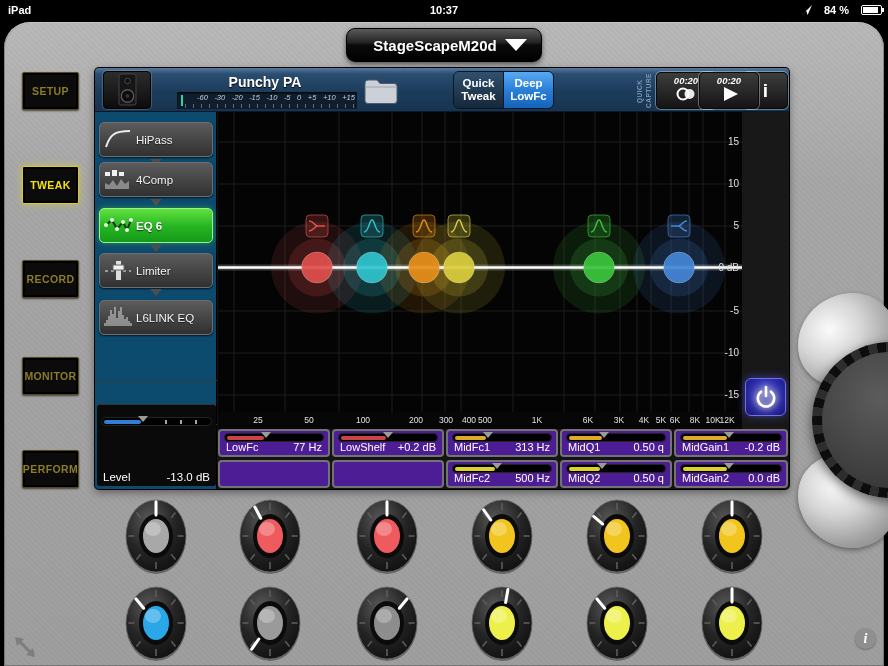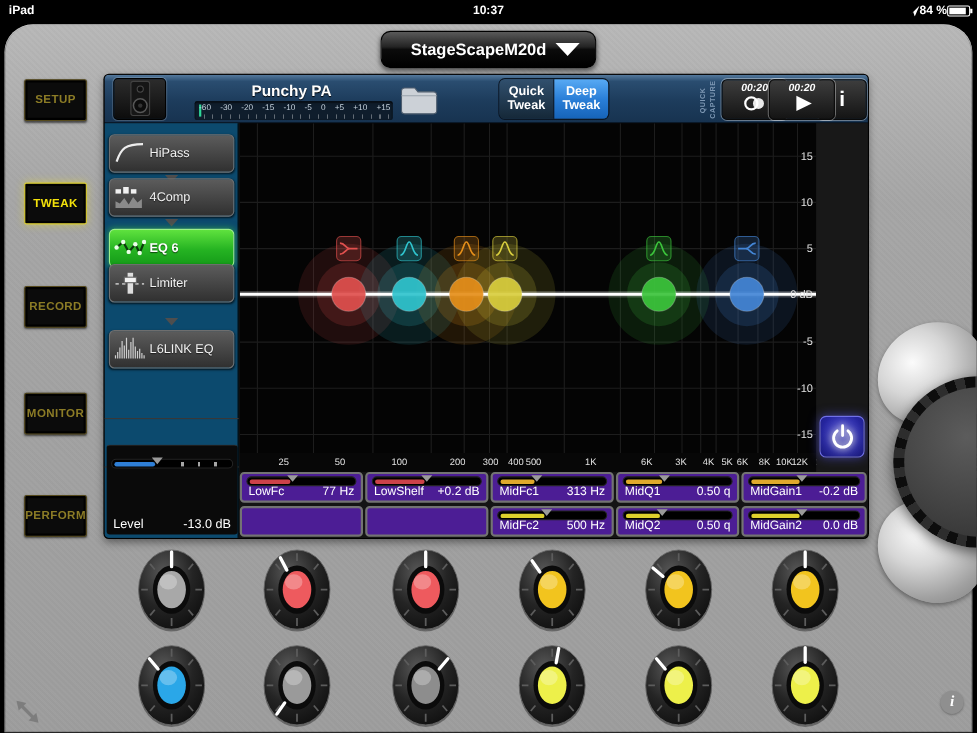--- a/index.html
+++ b/index.html
@@ -5,21 +5,21 @@
   * { margin:0; padding:0; box-sizing:border-box; }
   html,body { width:888px; height:666px; background:#000; overflow:hidden;
     font-family:"Liberation Sans", sans-serif; position:relative; }
   .abs { position:absolute; }
 
   
   #status-bar { left:0; top:0; width:888px; height:20px; background:#000; color:#fff;
     font-size:11px; font-weight:bold; display:flex; align-items:center; }
   #sb-left { position:absolute; left:8px; }
   #sb-time { position:absolute; left:0; right:0; text-align:center; }
-  #sb-right { position:absolute; right:6px; display:flex; align-items:center; gap:0; }
+  #sb-right { position:absolute; right:6px; display:flex; align-items:center; gap:12px; }
   .battery { width:21px; height:10px; border:1px solid #fff; border-radius:2px; position:relative; }
   .battery i { position:absolute; left:1px; top:1px; bottom:1px; width:15px; background:#fff; }
   .battery:after { content:""; position:absolute; right:-3px; top:2px; width:2px; height:4px; background:#fff; }
 
   
   #slab { left:4px; top:22px; width:880px; height:644px; border-radius:26px 26px 0 0;
     background:linear-gradient(180deg,#b8b8b8 0%,#a6a6a6 25%,#9d9d9d 100%);
     box-shadow: inset 0 1px 0 rgba(255,255,255,.5), inset 0 0 0 1px rgba(0,0,0,.25); }
   #slab:before { content:""; position:absolute; inset:0; border-radius:inherit; opacity:.5;
     background:repeating-linear-gradient(45deg, rgba(255,255,255,.03) 0 2px, rgba(0,0,0,.03) 2px 4px); }
@@ -48,22 +48,22 @@
     background:linear-gradient(180deg,#557a9e 0%,#2a4d70 14%,#1d3c5c 55%,#173350 100%);
     border-bottom:1px solid #0a1a2c; }
   #speaker-btn { left:8px; top:3px; width:48px; height:38px; border-radius:4px;
     background:linear-gradient(180deg,#2c2c2c,#0c0c0c); border:1px solid #000;
     box-shadow:0 0 0 1px rgba(255,255,255,.18); display:flex; align-items:center; justify-content:center; }
   #preset-name { left:70px; top:6px; width:200px; text-align:center; color:#fff;
     font-size:14px; font-weight:bold; text-shadow:0 1px 1px #000; }
   #meter-box { left:82px; top:24px; width:180px; height:17px; background:#0f1d2c;
     border-radius:2px; box-shadow:inset 0 1px 2px #000; }
   #meter-box .grn { position:absolute; left:4px; top:3px; width:2px; height:11px; background:#2fd89a; }
-  #meter-ticks { position:absolute; left:4px; right:2px; top:1px; display:flex;
-    justify-content:space-between; color:#c6d2dd; font-size:7.5px; }
+  #meter-ticks { position:absolute; left:20px; right:2px; top:1px; display:flex;
+    justify-content:space-between; color:#c6d2dd; font-size:7.5px;font-style:italic; }
   #meter-ruler { position:absolute; left:8px; right:2px; bottom:1px; height:4px; opacity:.5;
     background:repeating-linear-gradient(90deg, rgba(255,255,255,.7) 0 1px, transparent 1px 8px); }
   #folder-btn { left:266px; top:5px; width:40px; height:35px; display:flex; align-items:center; justify-content:center; }
 
   #tweak-tabs { left:358px; top:3px; width:101px; height:38px; border-radius:6px; overflow:hidden;
     border:1px solid #0a1624; display:flex; }
   .tab { flex:1; display:flex; align-items:center; justify-content:center; text-align:center;
     color:#fff; font-size:11.5px; font-weight:bold; line-height:1.15; }
   .tab.inactive { background:linear-gradient(180deg,#31506e,#152838); border-right:1px solid #0a1624; }
   .tab.active { background:linear-gradient(180deg,#58aaf4 0%,#2a7fd8 50%,#1663b8 100%); }
@@ -206,21 +206,21 @@
       <div id="meter-ruler"></div>
     </div>
     <div id="folder-btn" class="abs">
       <svg width="38" height="33">
         <path d="M3,9 q0,-3 3,-3 h9 l3,3.5 h14 q3,0 3,3 v14 q0,3 -3,3 h-26 q-3,0 -3,-3 Z" fill="#ccd1d7" stroke="#4e5d6e" stroke-width="1"></path>
         <path d="M3,13 h32" stroke="#9aa3ac" stroke-width="1"></path>
       </svg>
     </div>
     <div id="tweak-tabs" class="abs">
         <div class="tab inactive" style="padding: 0px 4px;">Quick Tweak</div>
-        <div class="tab active" style="padding: 0px 4px;">Deep Tweak</div>
+        <div class="tab active" style="padding: 0px 4px;">Deep LowFc</div>
       </div>
     <div id="qc-label" class="abs">QUICK CAPTURE</div>
     <div id="qc-buttons"></div>
     <div id="info-btn" class="abs">i</div>
   <div class="qc-btn" style="left: 561px;">
         <div class="qc-time">00:20</div>
         <svg width="30" height="16">
           <circle cx="12" cy="8" r="5.5" fill="none" stroke="#fff" stroke-width="2"></circle>
           <circle cx="18.5" cy="8" r="5" fill="#fff" opacity="0.9"></circle>
         </svg>
@@ -265,21 +265,21 @@
             <circle cx="9" cy="7" r="2" fill="#eaffe8"></circle>
             <circle cx="14" cy="16" r="2" fill="#eaffe8"></circle>
             <circle cx="20" cy="9" r="2" fill="#eaffe8"></circle>
             <circle cx="24" cy="17" r="2" fill="#eaffe8"></circle>
             <circle cx="28" cy="7" r="2" fill="#eaffe8"></circle>
           </svg>
         </div>
         <div class="mod-lbl">EQ 6</div>
       </div>
       <div class="mod-arrow" style="top: 133px;"></div>
-      <div class="mod-btn" style="top: 128px; text-align: center;">
+      <div class="mod-btn" style="top: 141px; text-align: center;">
         <div class="mod-icon">
           <svg width="30" height="25">
             <line x1="2" y1="13" x2="28" y2="13" stroke="#b8b8b8" stroke-width="1.5" stroke-dasharray="3,3"></line>
             <rect x="13" y="3" width="5" height="19" fill="#dedede"></rect>
             <rect x="10" y="7" width="11" height="5" fill="#f2f2f2" stroke="#666"></rect>
           </svg>
         </div>
         <div class="mod-lbl">Limiter</div>
       </div>
       <div class="mod-arrow" style="top: 177px;"></div>

